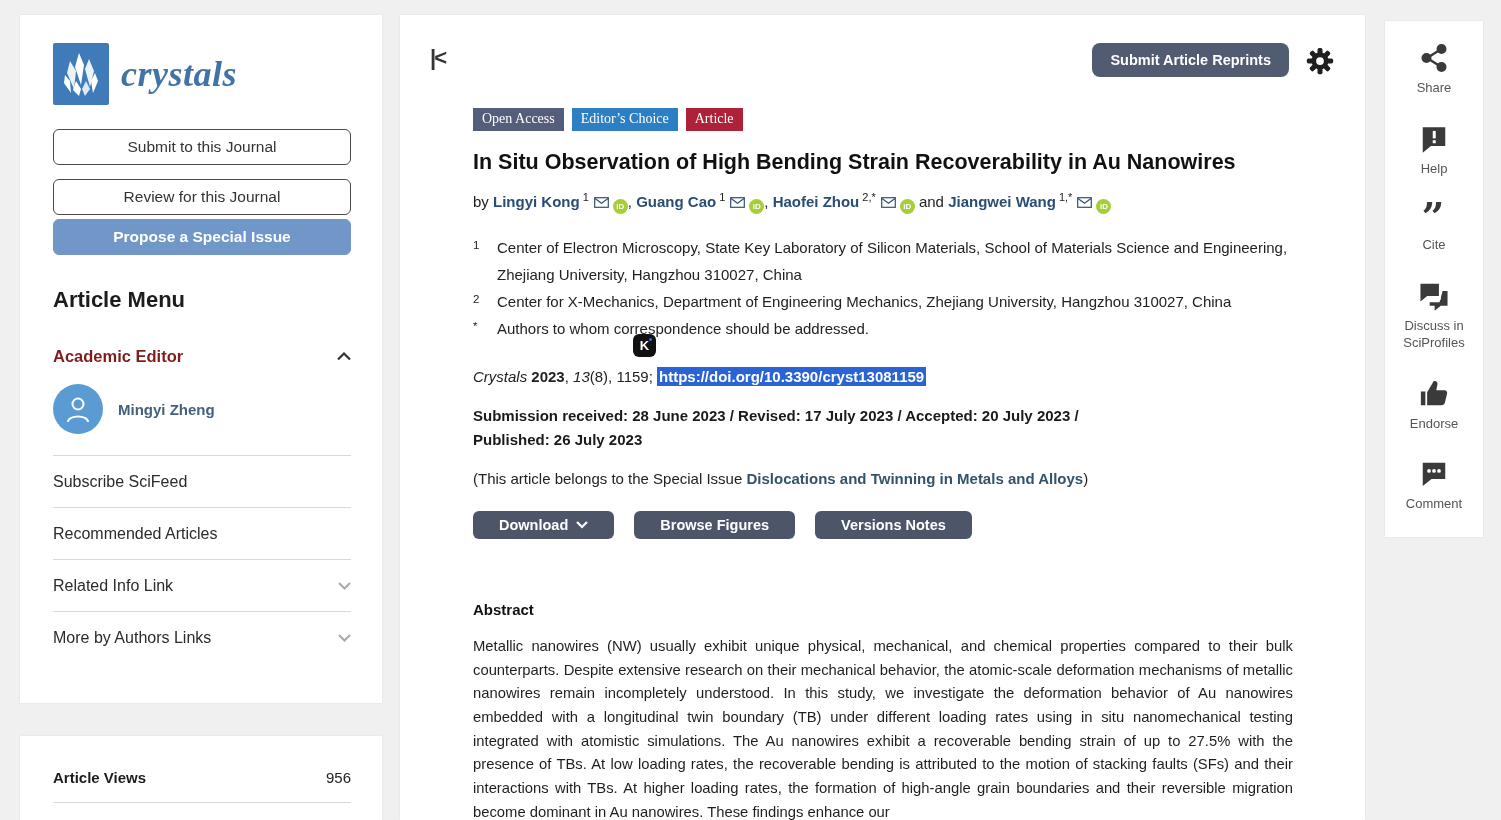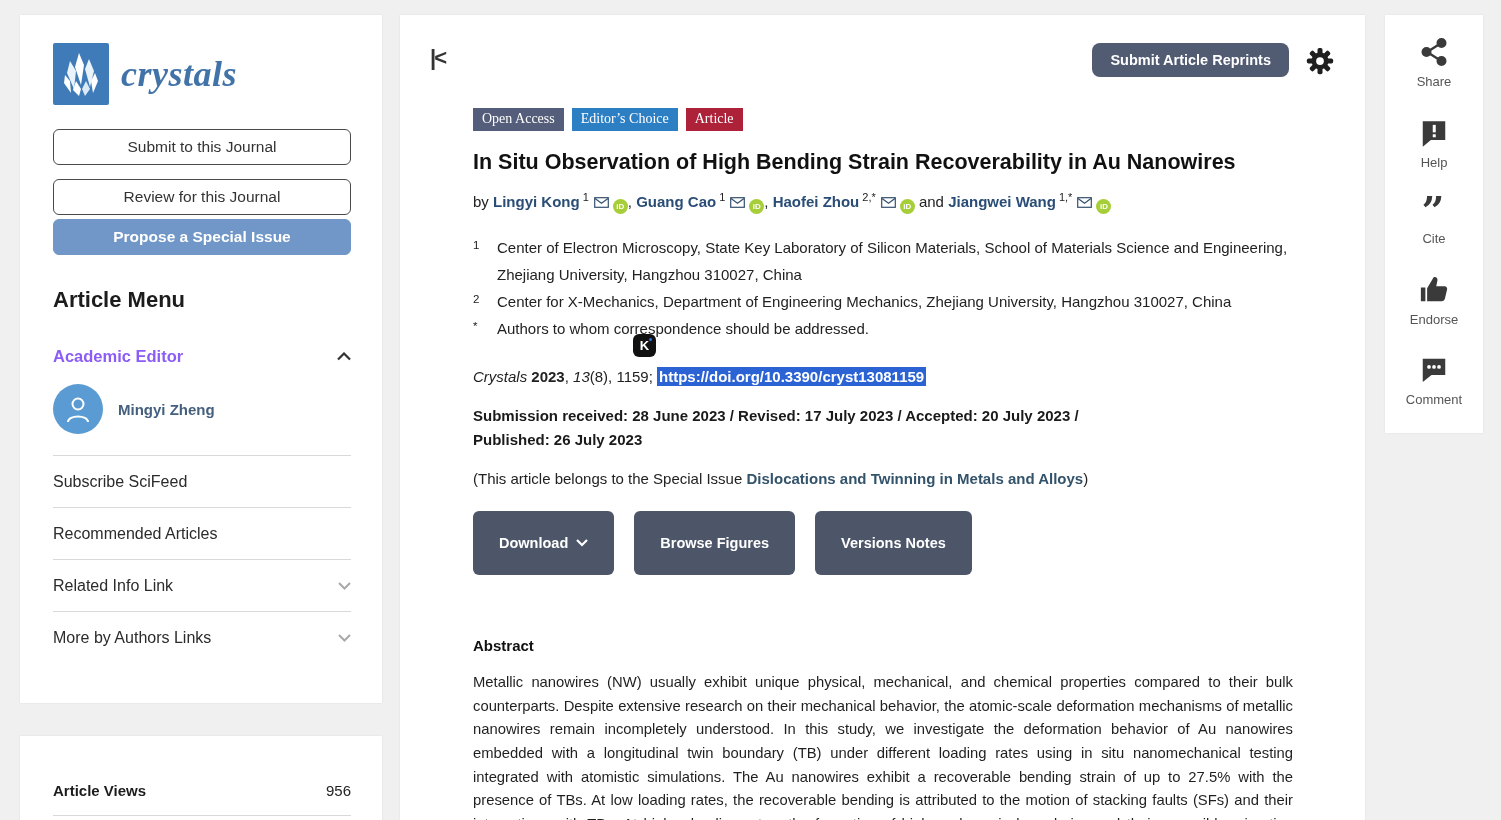--- a/index.html
+++ b/index.html
@@ -11,30 +11,30 @@
   .left-col { position:absolute; left:20px; top:15px; width:362px; }
   .left-card1 { padding:28px 31px 40px 33px; }
   .logo-row { display:flex; align-items:center; gap:12px; }
   .logo-box { width:56px; height:62px; background:#3f7ab9; border-radius:2px; display:flex; align-items:center; justify-content:center; flex:0 0 auto; }
   .logo-word { font-family:"Liberation Serif","DejaVu Serif",serif; font-style:italic; font-weight:bold; font-size:36px; color:#4273a8; letter-spacing:.5px; }
   .side-btn { display:block; width:298px; text-align:center; font-size:15.5px; padding:8px 0; margin-top:14px; border-radius:6px; cursor:pointer; }
   .side-btn.outline { border:1px solid #4a4a4a; color:#333; background:#fff; }
   .side-btn.filled { border:1px solid #7097c7; background:#7097c7; color:#fff; font-weight:bold; margin-top:4px; }
   .menu-title { font-size:22px; font-weight:bold; color:#1c1c1c; margin:32px 0 0 0; }
   .acc-head { display:flex; justify-content:space-between; align-items:center; margin-top:34px; cursor:pointer; }
-  .acc-head .lbl { font-size:16.5px; font-weight:bold; color:#8b5cf6; }
+  .acc-head .lbl { font-size:16.5px; font-weight:bold; color:#7f1d1d; }
   .editor-row { display:flex; align-items:center; gap:15px; margin-top:18px; }
   .avatar { width:50px; height:50px; border-radius:50%; background:#599bd2; display:flex; align-items:center; justify-content:center; }
   .editor-name { font-size:15px; font-weight:bold; color:#44607e; cursor:pointer; }
   .divider { border-top:1px solid #d9d9d9; margin:21px 0 0 0; }
   .menu-item { display:flex; justify-content:space-between; align-items:center; padding:17px 0 16px 0; border-bottom:1px solid #d9d9d9; cursor:pointer; }
   .menu-item:last-child { border-bottom:none; }
   .menu-item .lbl { font-size:16px; color:#2b2b2b; }
   .left-card2 { margin-top:33px; padding:26px 31px 20px 33px; }
-  .stat-row { display:flex; justify-content:space-between; align-items:center; padding:7px 0;margin-top:13px; }
+  .stat-row { display:flex; justify-content:space-between; align-items:center; padding:7px 0; }
   .stat-row .lbl { font-size:15px; font-weight:bold; color:#1c1c1c; }
   .stat-row .val { font-size:15px; color:#222; }
   .stat-div { border-top:1px solid #d9d9d9; margin:9px 0; }
 
   
   .main-card { position:absolute; left:400px; top:15px; width:965px; height:805px; padding:0; }
   .main-head { display:flex; justify-content:space-between; align-items:flex-start; padding:28px 30px 0 30px; }
   .collapse-btn { font-size:22px; font-weight:bold; color:#333; letter-spacing:-2px; cursor:pointer; line-height:1; padding-top:4px; }
   .head-right { display:flex; align-items:center; gap:16px; }
   .reprints-btn { background:#515b72; color:#fff; font-weight:bold; font-size:14.5px; border:none; border-radius:8px; padding:9px 18px; cursor:pointer; }
@@ -59,26 +59,26 @@
   .k-icon { position:absolute; left:160px; top:-34px; width:23px; height:23px; background:#111; border-radius:6px; color:#fff; font-size:13px; font-weight:bold; text-align:center; line-height:23px; cursor:pointer; }
   .k-icon::after { content:""; position:absolute; right:4px; top:4px; width:3px; height:3px; border-radius:50%; background:#2f6fde; }
   .cit-journal { font-style:italic; }
   .cit-year { font-weight:bold; }
   .cit-vol { font-style:italic; }
   .doi-link { background:#2b63d4; color:#fff; font-weight:bold; padding:1px 2px; cursor:pointer; }
   .dates { margin-top:19px; font-size:15px; font-weight:bold; color:#1a1a1a; line-height:1.55; max-width:648px; }
   .special { margin-top:19px; font-size:15px; color:#222; }
   .special a { color:#33536b; font-weight:bold; cursor:pointer; text-decoration:none; }
   .action-row { display:flex; gap:20px; margin-top:24px; }
-  .action-btn { background:#4d5669, ; background:#4d5669; color:#fff; font-weight:bold; font-size:14.5px; border:none; border-radius:6px; padding:24px 26px; cursor:pointer; display:flex; align-items:center; gap:8px; }
+  .action-btn { background:#4d5669, ; background:#4d5669; color:#fff; font-weight:bold; font-size:14.5px; border:none; border-radius:6px; padding:6px 26px; cursor:pointer; display:flex; align-items:center; gap:8px; }
   .abstract-h { margin-top:62px; font-size:15px; font-weight:bold; color:#111; }
   .abstract-p { margin-top:17px; font-size:14.8px; color:#1f1f1f; line-height:1.6; text-align:justify; max-width:822px; }
 
   
-  .right-card { position:absolute; left:1385px; top:15px; width:98px; padding:22px 4px 24px 4px; display:flex; flex-direction:column; align-items:center; }
+  .right-card { position:absolute; left:1385px; top:21px; width:98px; padding:22px 4px 24px 4px; display:flex; flex-direction:column; align-items:center; }
   .tool { display:flex; flex-direction:column; align-items:center; margin-bottom:27px; cursor:pointer; }
   .tool:last-child { margin-bottom:0; }
   .tool .lbl { margin-top:6px; font-size:13px; color:#555; text-align:center; line-height:1.35; }
   .tool svg { display:block; }
   .cite-glyph { font-family:"DejaVu Serif","Liberation Serif",serif; font-weight:bold; font-size:40px; color:#3a3a3a; line-height:26px; height:26px; letter-spacing:2px; }
 </style>
 </head>
 <body>
 
 <div class="left-col">
@@ -261,20 +261,28 @@
       <rect x="11" y="13" width="2.4" height="2.4" fill="#fff"></rect>
     </svg>
     <span class="lbl">Help</span>
   </div>
 
   <div class="tool">
     <div class="cite-glyph">”</div>
     <span class="lbl">Cite</span>
   </div>
 
+  <div class="tool">
+    <svg width="32" height="30" viewBox="0 0 26 24">
+      <path d="M2 2 h15 v10 h-9.5 l-5.5 4.5 z" fill="#3a3a3a"></path>
+      <path d="M20 8 h4 v12 h-5.5 l-5 4 l0 -4 h-4 v-3 h8 z" fill="#3a3a3a"></path>
+      <rect x="10.5" y="12.5" width="8" height="2.5" fill="#fff"></rect>
+    </svg>
+    <span class="lbl">Discuss in SciProfiles</span>
+  </div>
 
   <div class="tool">
     <svg width="30" height="30" viewBox="0 0 24 24">
       <rect x="1.5" y="10" width="3.6" height="11" fill="#3a3a3a"></rect>
       <path d="M6.5 21 V10.5 L11 3 c0.3 -1 0.8 -1.5 1.6 -1.5 c1.2 0 2.2 1 2.2 2.4 L13.8 9 h6.7 c1.3 0 2.3 1.2 2 2.4 l-1.7 7.2 c-0.3 1.4 -1.3 2.4 -2.8 2.4 z" fill="#3a3a3a"></path>
     </svg>
     <span class="lbl">Endorse</span>
   </div>
 
   <div class="tool">

